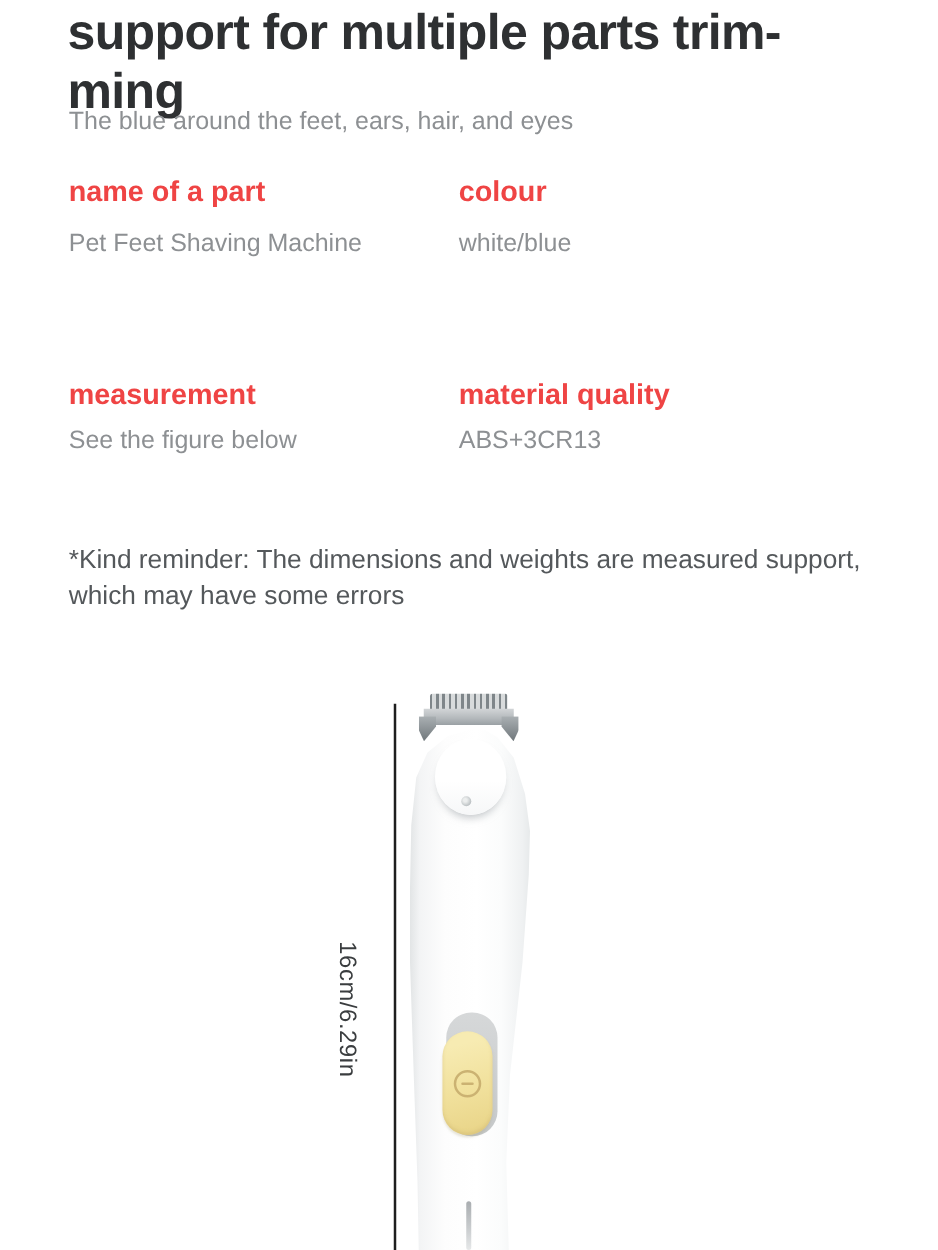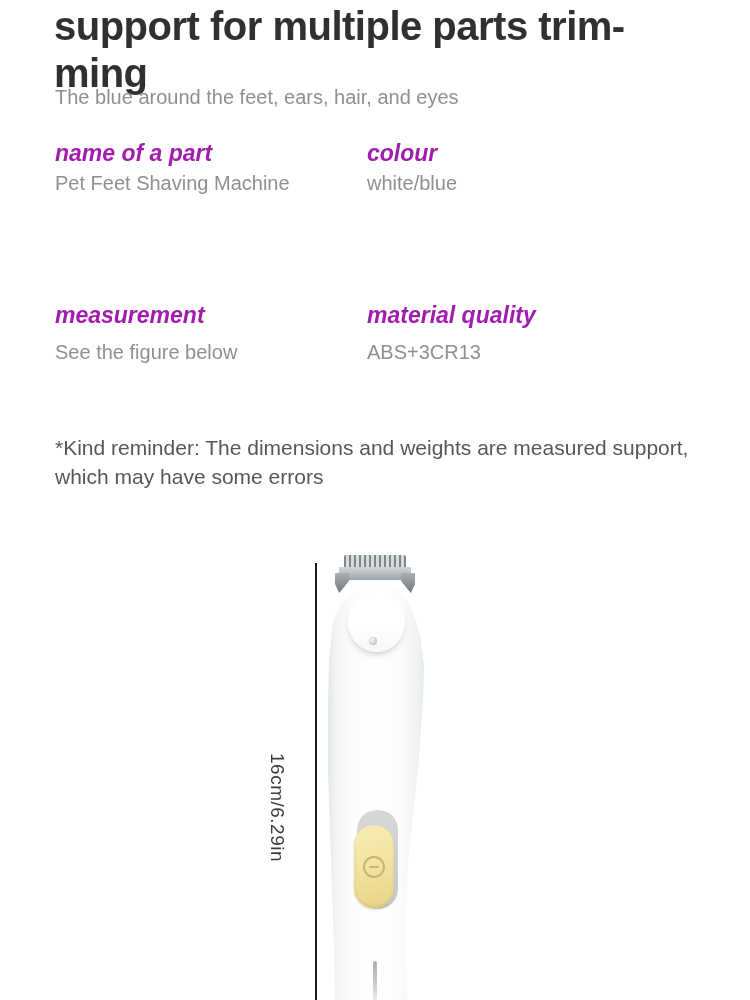--- a/index.html
+++ b/index.html
@@ -18,26 +18,26 @@
   }
   .title .line{display:block;}
 
   .subtitle{
     left:55px;top:84px;font-size:20px;line-height:26px;color:#8d9093;
     white-space:nowrap;
   }
 
   
   .spec .spec-label{
-    font-size:23px;font-weight:700;color:#a21caf;line-height:28px;white-space:nowrap;font-style:italic;
+    font-size:23px;font-weight:700;color:#ef4444;line-height:28px;white-space:nowrap;
   }
   .spec .spec-value{
     font-size:20px;color:#8d9093;line-height:24px;white-space:nowrap;
   }
-  .spec.row1 .spec-value{margin-top:4px;}
+  .spec.row1 .spec-value{margin-top:16px;}
   .spec.row2 .spec-value{margin-top:11px;}
   .col-left{left:55px;}
   .col-right{left:367px;}
   .row1{top:139px;}
   .row2{top:301px;}
 
   .reminder{
     left:55px;top:434px;font-size:21px;line-height:28.5px;color:#54585b;
     white-space:nowrap;
   }

